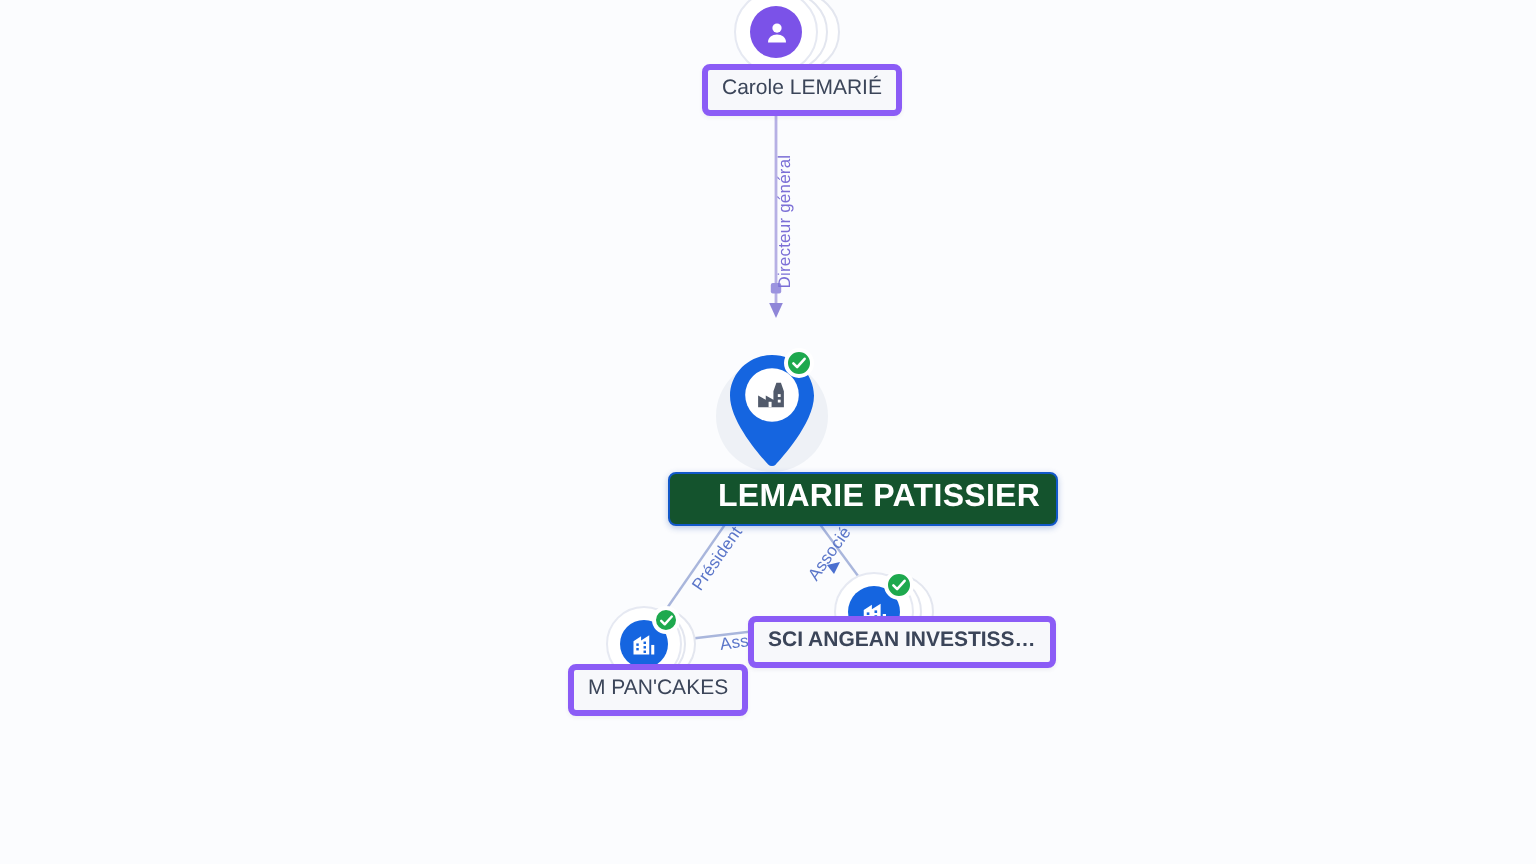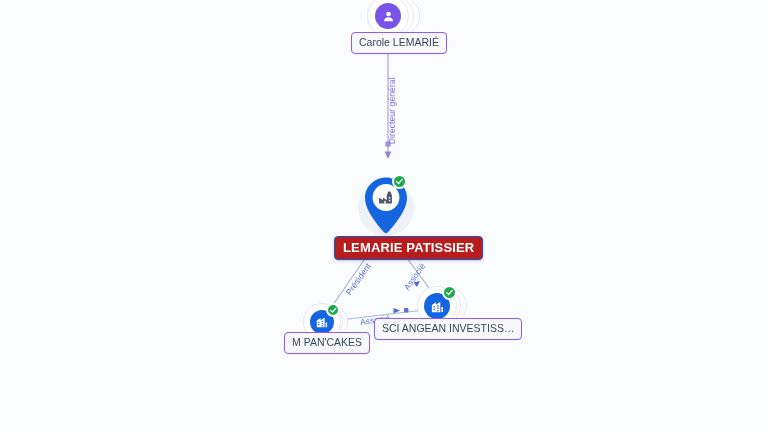--- a/index.html
+++ b/index.html
@@ -96,34 +96,34 @@
     white-space: nowrap;
     border-radius: 4px;
     box-sizing: border-box;
     line-height: 1;
     display: flex;
     align-items: center;
     justify-content: center;
   }
   .label-plain {
     background: #f7f8fb;
-    border: 1px solid #8b5cf6;
+    border: 3px solid #8b5cf6;
     color: #3b4559;
     font-size: 10.5px;
     padding: 4px 7px 5px 7px;
     box-shadow: 0 1px 2px rgba(30,40,70,0.06);
   }
   .label-primary {
-    background: #b91c1c;
+    background: #14532d;
     border: 1px solid #1258c9;
     color: #ffffff;
-    font-size: 13px;
+    font-size: 16px;
     font-weight: bold;
     letter-spacing: 0.15px;
-    padding: 4px 8px 5px 8px;
+    padding: 4px 8px 5px 24px;
     box-shadow: 0 1px 3px rgba(20,70,170,0.30);
   }
 
   
   .edge-label {
     position: absolute;
     white-space: nowrap;
     font-size: 8.5px;
     line-height: 1;
     transform-origin: 0 50%;
@@ -245,16 +245,16 @@
           <rect x="11.6" y="17.6" width="2.1" height="2.1" fill="#1565e0"></rect>
           <rect x="18.2" y="12.8" width="2.6" height="8.2" fill="#ffffff"></rect>
         </svg>
       </div>
       <div class="badge-check" style="left:24px; top:-2px; width:15px; height:15px;">
         <svg width="9" height="9" viewBox="0 0 24 24">
           <path d="M4.5 12.4l5 5 10-11" stroke="#ffffff" stroke-width="3.4" fill="none" stroke-linecap="round" stroke-linejoin="round"></path>
         </svg>
       </div>
     </div>
-    <div class="label label-plain" style="left:-63px; top:12px;">SCI ANGEAN INVESTISS…</div>
+    <div class="label label-plain" style="left:-63px; top:2px;font-weight:bold;">SCI ANGEAN INVESTISS…</div>
   </div>
 
 </div>
 
 </body></html>

